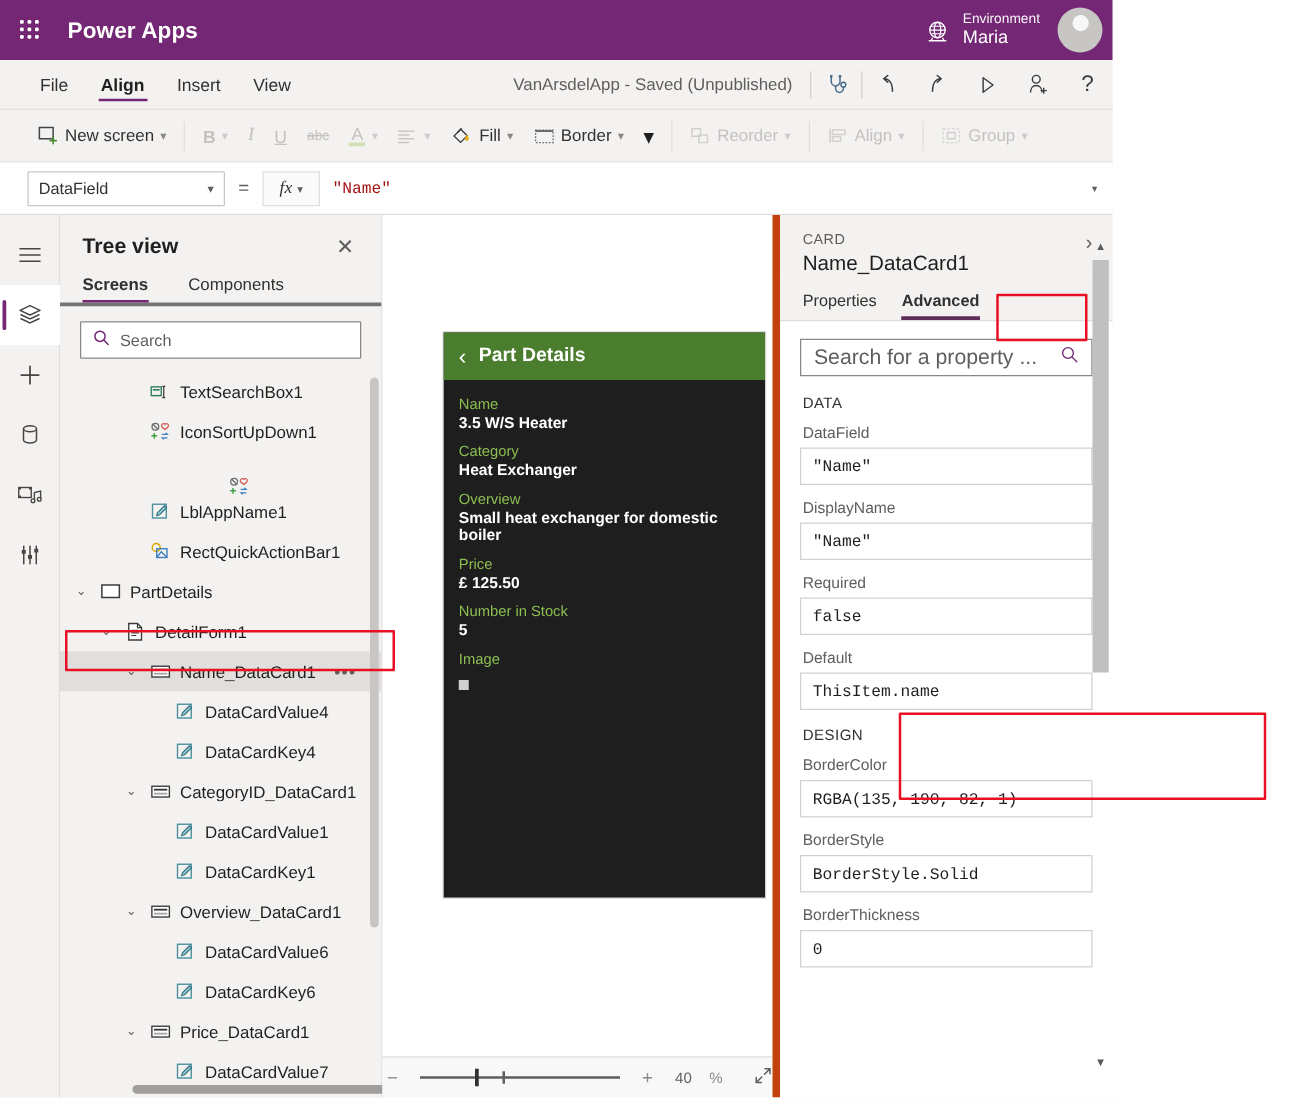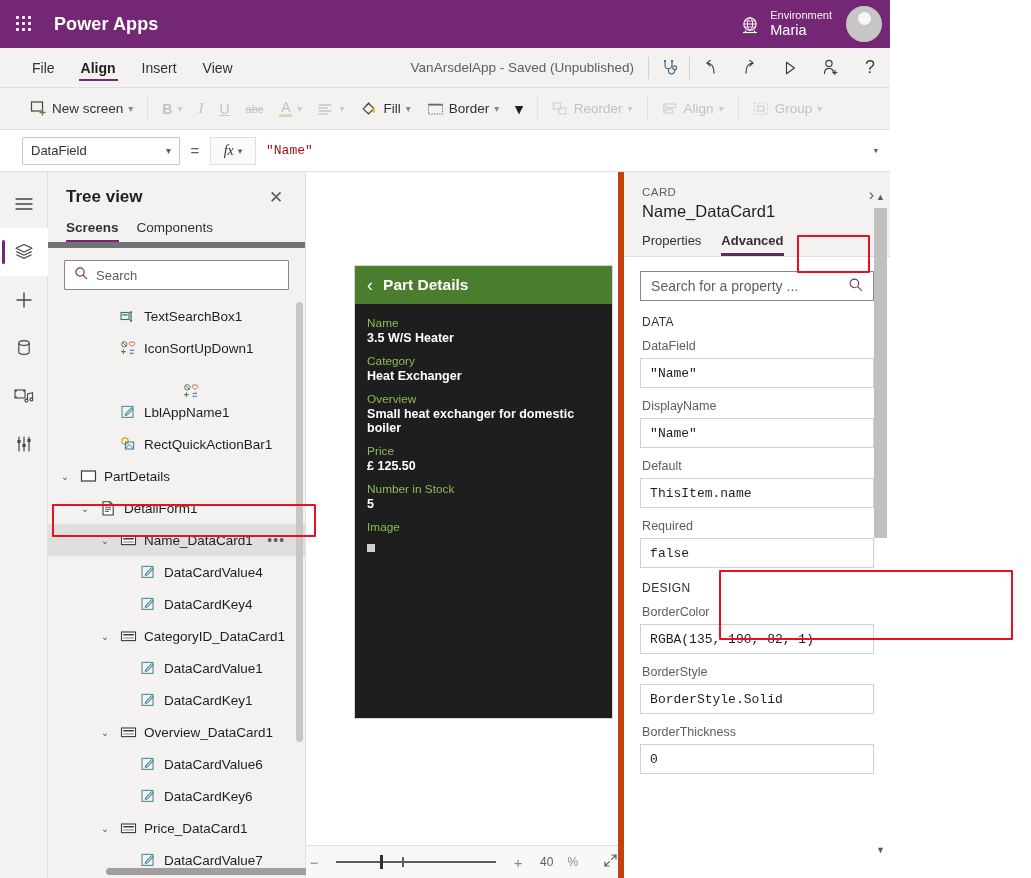--- a/index.html
+++ b/index.html
@@ -94,21 +94,21 @@
   .rail-btn.sel { background:#fff; }
   .rail-btn.sel::before {
     content:""; position:absolute; left:2px; top:12px; width:3px; height:24px; background:#742774; border-radius:2px;
   }
 
   
   .treepanel { width:285px; background:#f3f2f1; border-right:1px solid #e1dfdd; position:relative; display:flex; flex-direction:column; }
   .tree-head { display:flex; align-items:center; justify-content:space-between; padding:14px 18px 8px 18px; }
   .tree-title { font-size:17px; font-weight:600; color:#201f1e; }
   .closex { width:22px; height:22px; display:flex; align-items:center; justify-content:center; color:#605e5c; cursor:pointer; font-size:17px; }
-  .tree-tabs { display:flex; gap:18px; padding:0 18px; border-bottom:6px solid #737373; }
+  .tree-tabs { display:flex; gap:32px; padding:0 18px; border-bottom:3px solid #737373; }
   .ttab { font-size:13.5px; color:#323130; padding:4px 0 7px 0; position:relative; cursor:pointer; }
   .ttab.active { font-weight:700; }
   .ttab.active::after { content:""; position:absolute; left:0; right:0; bottom:0; height:2px; background:#742774; }
   .searchwrap { padding:12px 16px 8px 16px; }
   .searchbox {
     height:30px; border:1px solid #8a8886; background:#fff; display:flex; align-items:center;
     gap:8px; padding:0 9px; border-radius:1px; cursor:text;
   }
   .searchbox .ph { font-size:13px; color:#605e5c; }
   .treelist { flex:1; overflow:hidden; position:relative; padding-top:2px; }
@@ -161,21 +161,21 @@
   .rp-kind { font-size:11.5px; color:#605e5c; letter-spacing:.4px; }
   .rp-caret { position:absolute; right:16px; top:14px; color:#605e5c; font-size:16px; cursor:pointer; }
   .rp-name { font-size:16.5px; color:#201f1e; margin-top:4px; }
   .rp-tabs { display:flex; gap:20px; padding:12px 18px 0 18px; background:#f3f2f1; border-bottom:1px solid #e1dfdd; }
   .rtab { font-size:13px; color:#323130; padding-bottom:8px; position:relative; cursor:pointer; }
   .rtab.active { font-weight:700; }
   .rtab.active::after { content:""; position:absolute; left:0; right:0; bottom:0; height:3px; background:#5c2e5c; }
   .rp-search { padding:14px 16px 12px 16px; }
   .psearch {
     height:30px; border:1px solid #8a8886; display:flex; align-items:center; justify-content:space-between;
-    padding:0 10px; font-size:14px; color:#605e5c; cursor:text;
+    padding:0 10px; font-size:17px; color:#605e5c; cursor:text;
   }
   .rp-scroll { flex:1; overflow:hidden; position:relative; padding:0 16px; }
   .sect-title { font-size:12px; color:#323130; letter-spacing:.4px; padding:2px 0 10px 2px; }
   .prop { margin-bottom:11px; }
   .prop .plabel { font-size:12.5px; color:#605e5c; margin-bottom:5px; padding-left:2px; }
   .prop .pinput {
     height:30px; border:1px solid #d1d1d1; display:flex; align-items:center; padding:0 9px;
     font-family:"Liberation Mono", monospace; font-size:13px; color:#201f1e; background:#fff; cursor:text;
   }
   .rp-vscroll { position:absolute; right:3px; top:20px; width:13px; bottom:20px; }
@@ -715,26 +715,26 @@
           <div class="sect-title">DATA</div>
           <div class="prop">
             <div class="plabel">DataField</div>
             <div class="pinput">"Name"</div>
           </div>
           <div class="prop">
             <div class="plabel">DisplayName</div>
             <div class="pinput">"Name"</div>
           </div>
           <div class="prop">
+            <div class="plabel">Required</div>
+            <div class="pinput">false</div>
+          </div>
+          <div class="prop">
             <div class="plabel">Default</div>
             <div class="pinput">ThisItem.name</div>
-          </div>
-          <div class="prop">
-            <div class="plabel">Required</div>
-            <div class="pinput">false</div>
           </div>
           <div class="sect-title">DESIGN</div>
           <div class="prop">
             <div class="plabel">BorderColor</div>
             <div class="pinput">RGBA(135, 190, 82, 1)</div>
           </div>
           <div class="prop">
             <div class="plabel">BorderStyle</div>
             <div class="pinput">BorderStyle.Solid</div>
           </div>

